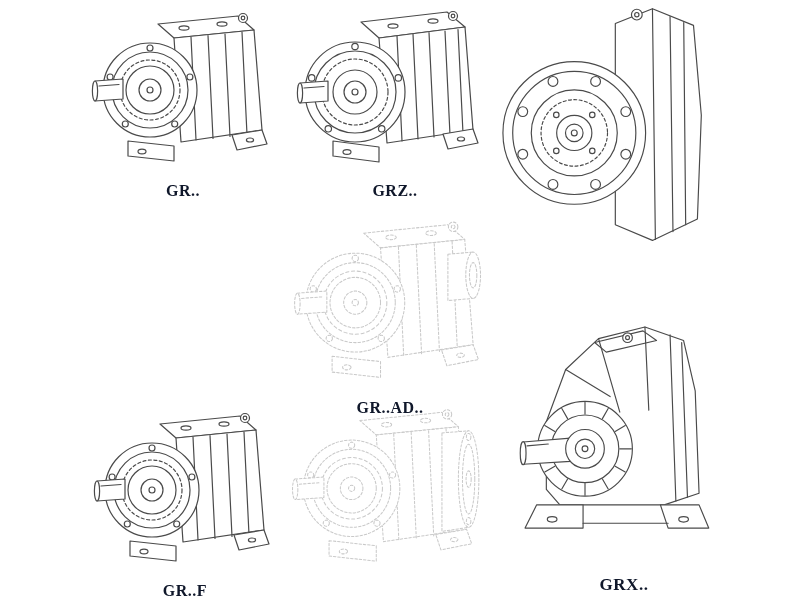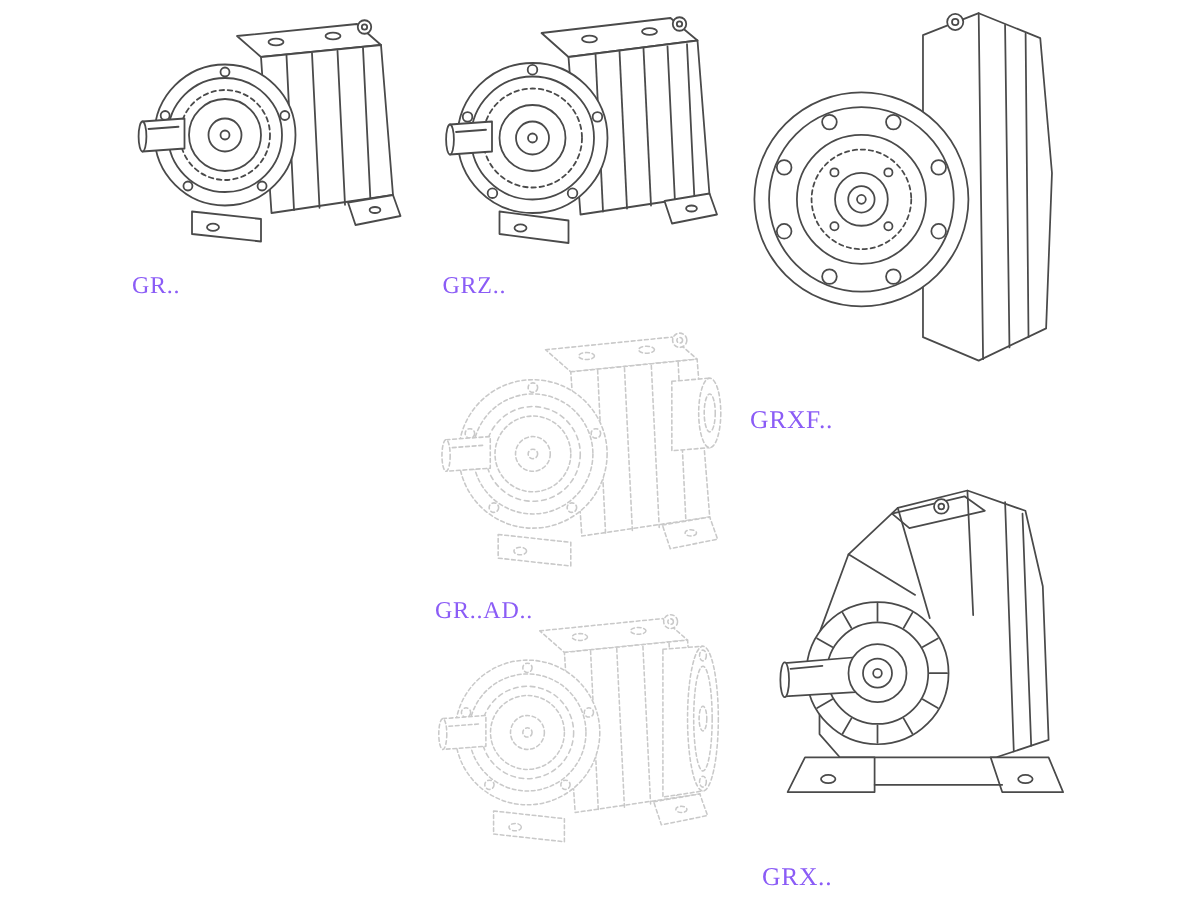--- a/index.html
+++ b/index.html
@@ -1,21 +1,21 @@
 <!DOCTYPE html>
 <html><head>
 <meta charset="utf-8">
 <style>
   html,body{margin:0;padding:0;background:#ffffff;}
   .page{position:relative;width:800px;height:600px;background:#fff;overflow:hidden;
         font-family:"Liberation Serif",serif;}
   figure{margin:0;}
   .fig{position:absolute;}
   .fig svg{display:block;width:100%;height:auto;}
-  .label{font-weight:normal;font-size:16px;color:#8b5cf6;
+  .label{text-align:center;font-weight:bold;font-size:16px;color:#0f172a;
          letter-spacing:.5px;margin-top:2px;}
   .label--big{font-size:17px;}
   .fig-grf .label{transform:translateX(25px);}
   .fig-grx .label{margin-top:18px;transform:translateX(10px);}
   .fig-grxf .label{margin-top:8px;}
   
   .art{stroke:#4a4a4a;stroke-width:1.2;fill:none;stroke-linejoin:round;stroke-linecap:round;}
   .art--light{stroke:#c9c9c9;stroke-width:1;stroke-dasharray:2.4 1.8;}
   .defs-holder{position:absolute;width:0;height:0;overflow:hidden;}
 </style>
@@ -195,21 +195,20 @@
     </svg>
     <figcaption class="label">GRZ..</figcaption>
   </figure>
 
   <figure class="fig fig-grxf" style="left:500px;top:0px;width:215px">
     <svg viewBox="0 0 220 268" role="img">
       <g class="art">
         <use href="#pXF"></use>
       </g>
     </svg>
-    <figcaption class="label label--big">GRXF..</figcaption>
   </figure>
 
 
   <figure class="fig fig-grad" style="left:290px;top:210px;width:200px">
     <svg viewBox="0 0 190 178" role="img">
       <g class="art art--light">
         <use href="#pA-body"></use>
         <use href="#pAD"></use>
         <use href="#pA-front"></use>
       </g>
@@ -219,20 +218,29 @@
 
   <figure class="fig fig-grx" style="left:498px;top:298px;width:232px">
     <svg viewBox="0 0 240 268" role="img">
       <g class="art">
         <use href="#pX"></use>
       </g>
     </svg>
     <figcaption class="label label--big">GRX..</figcaption>
   </figure>
 
+  <figure class="fig fig-grf2" style="left:90px;top:402px;width:190px">
+    <svg viewBox="0 0 190 178" role="img">
+      <g class="art">
+        <use href="#pA-body"></use>
+        <use href="#pA-front"></use>
+      </g>
+    </svg>
+    <figcaption class="label">GR..F</figcaption>
+  </figure>
 
   <figure class="fig fig-gram" style="left:288px;top:398px;width:195px">
     <svg viewBox="0 0 190 178" role="img">
       <g class="art art--light">
         <use href="#pA-body"></use>
         <use href="#pAM"></use>
         <use href="#pA-front"></use>
       </g>
     </svg>
   </figure>

